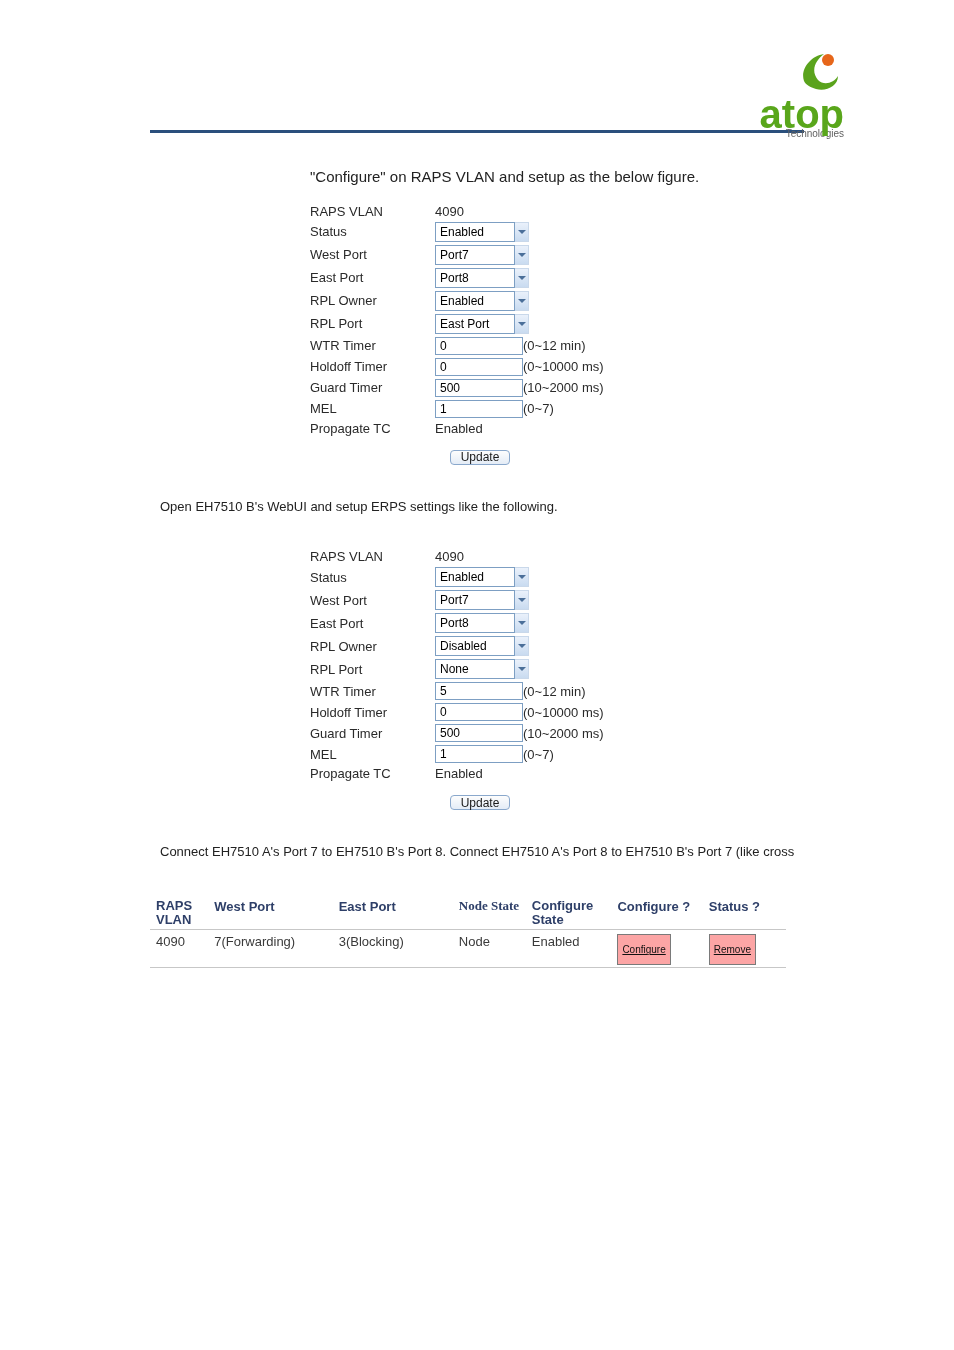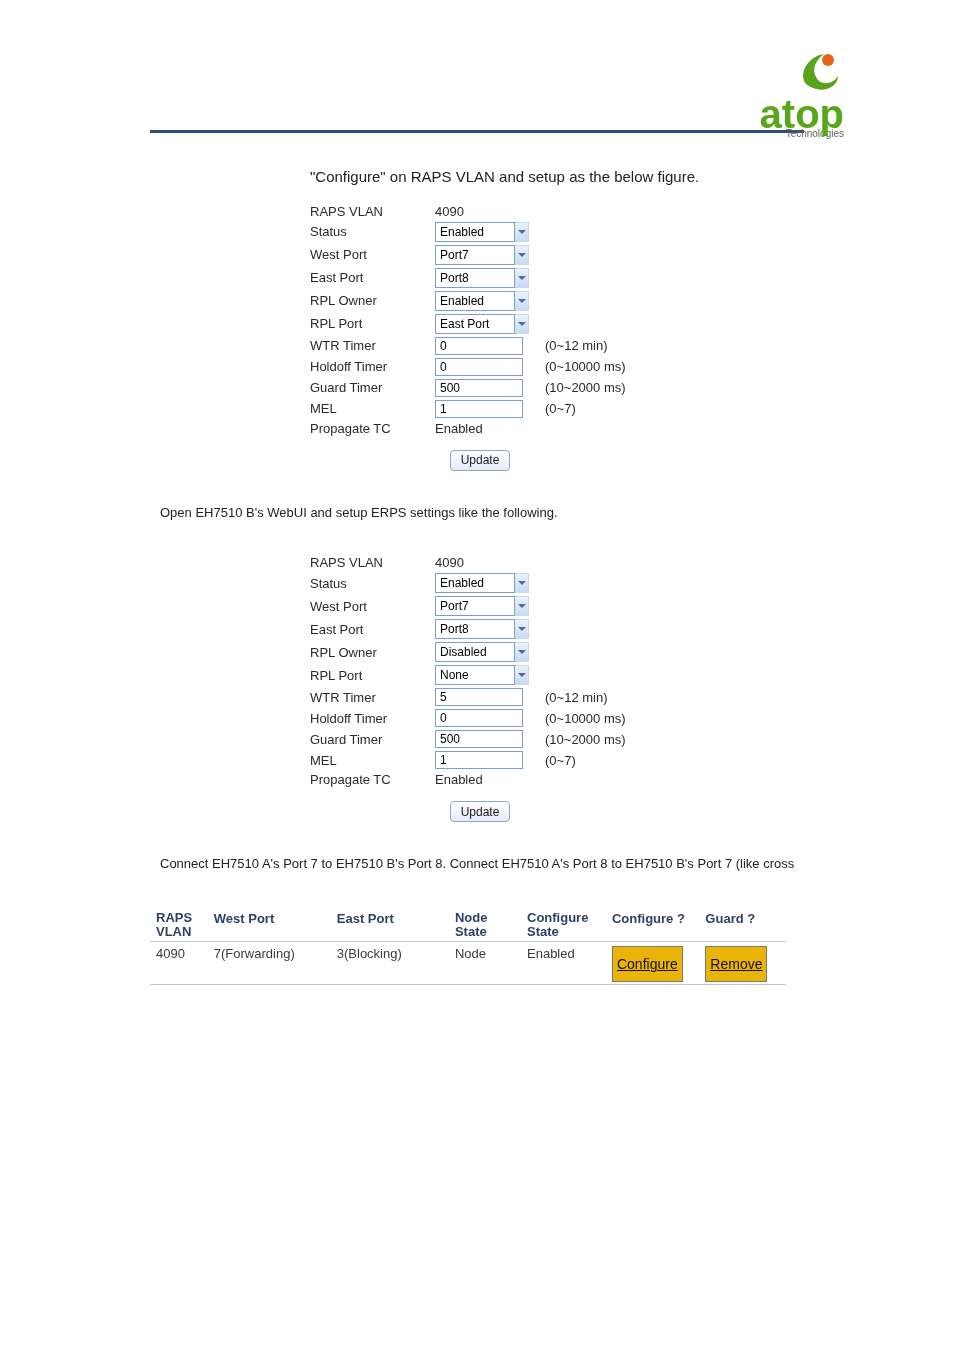--- a/index.html
+++ b/index.html
@@ -15,35 +15,35 @@
   .indent1 { margin-left: 160px; }
   .form-block { margin: 12px 0 30px 160px; width: 340px; }
   .form-row { display: flex; align-items: center; margin-bottom: 3px; }
   .form-label { width: 125px; color: #2a2a2a; font-size: 13px; }
   .form-value-static { width: 100px; color: #2a2a2a; font-size: 13px; }
   .form-select-box { position: relative; width: 94px; display: flex; align-items: center; }
   .form-select-input { width: 70px; height: 18px; border: 1px solid #7d9fc3; font-size: 12px; padding: 0 4px; color: #000; background: #fff; }
   .select-arrow { width: 16px; height: 18px; border: 1px solid #c9d8ea; border-left: 0; background: linear-gradient(#eaf1fb,#c9dbf0); display: flex; align-items: center; justify-content: center; }
   .chev { width: 0; height: 0; border-left: 4px solid transparent; border-right: 4px solid transparent; border-top: 4px solid #4b6f99; }
   .form-text-input { width: 78px; height: 16px; border: 1px solid #7d9fc3; font-size: 12px; padding: 0 4px; color: #000; background: #fff; }
-  .hint { margin-left: 22px; font-size: 13px; color: #2a2a2a; }
+  .hint { margin-left: 0; font-size: 13px; color: #2a2a2a; }
   .update-row { display: flex; justify-content: center; margin-top: 14px; }
-  .btn { border: 1px solid #8aa8cc; border-radius: 4px; background: linear-gradient(#fdfdfd,#e4ecf6); padding: 0 10px; height: 21px; font-size: 12px; color: #1a1a1a; display: inline-flex; align-items: center; }
+  .btn { border: 1px solid #8aa8cc; border-radius: 4px; background: linear-gradient(#fdfdfd,#e4ecf6); padding: 0 10px; height: 15px; font-size: 12px; color: #1a1a1a; display: inline-flex; align-items: center; }
   .para { font-size: 13px; color: #222; line-height: 1.9; margin: 4px 0 2px 10px; }
   .table-wrap { margin: 30px 0 0 0; }
   table.status { border-collapse: collapse; width: 636px; font-size: 13px; }
   table.status th, table.status td { text-align: left; padding: 4px 6px 2px 6px; vertical-align: top; }
   table.status thead th { color: #2e3f68; font-weight: 700; border-bottom: 1px solid #c7c7c7; }
   table.status tbody td { color: #3a3a3a; border-bottom: 1px solid #c7c7c7; }
   .th-br { line-height: 1.1; }
-  .link-btn { color: #111; text-decoration: underline; background: #eab308; border: 1px solid #7a7a7a; padding: 9px 4px; font-size: 14px; display: inline-block; }
+  .link-btn { color: #111; text-decoration: underline; background: #fca5a5; border: 1px solid #7a7a7a; padding: 9px 4px; font-size: 10px; display: inline-block; }
   .col-raps { width: 50px; }
   .col-west { width: 124px; }
   .col-east { width: 124px; }
-  .col-node { width: 72px; }
+  .col-node { width: 72px; font-family: Liberation Serif, serif; }
   .col-conf { width: 78px; }
   .col-confq { width: 86px; }
   .col-rem { width: 80px; }
 </style>
 </head>
 <body>
 
 <div class="page">
 
   <div class="logo">
@@ -228,21 +228,21 @@
   <div class="table-wrap">
     <table class="status">
       <thead>
         <tr>
           <th class="col-raps th-br">RAPS VLAN</th>
           <th class="col-west">West Port</th>
           <th class="col-east">East Port</th>
           <th class="col-node th-br">Node State</th>
           <th class="col-conf th-br">Configure State</th>
           <th class="col-confq">Configure ?</th>
-          <th class="col-rem">Guard ?</th>
+          <th class="col-rem">Status ?</th>
         </tr>
       </thead>
       <tbody>
         <tr>
           <td>4090</td>
           <td>7(Forwarding)</td>
           <td>3(Blocking)</td>
           <td>Node</td>
           <td>Enabled</td>
           <td><span class="link-btn">Configure</span></td>

